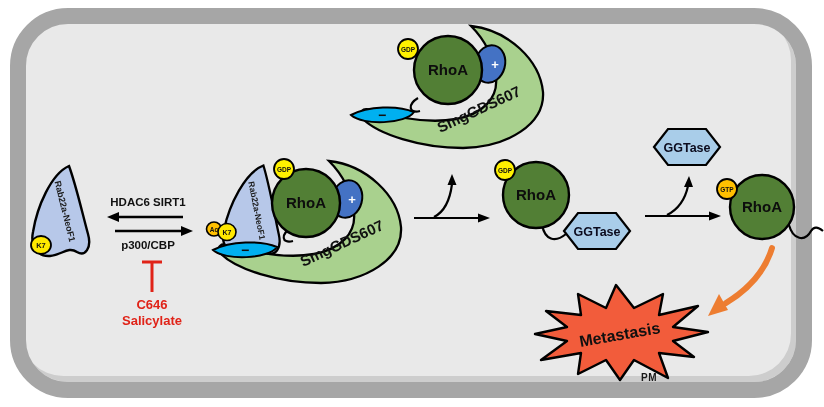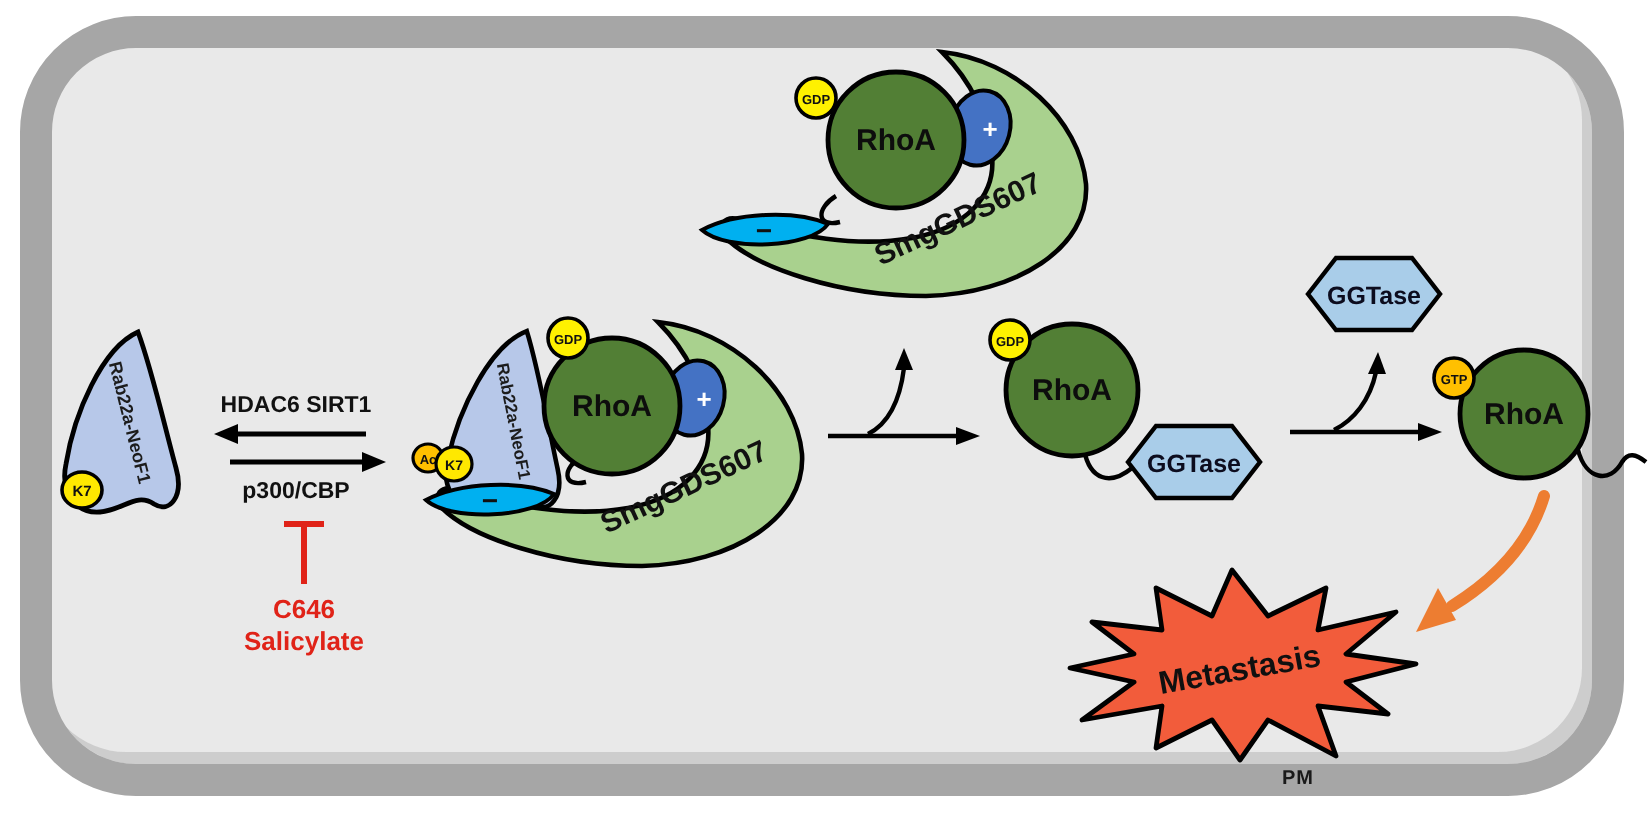--- a/index.html
+++ b/index.html
@@ -3,21 +3,21 @@
 <meta charset="utf-8">
 <style>
   html,body{margin:0;padding:0;background:#fff;}
   #stage{position:relative;width:824px;height:407px;background:#ffffff;
          font-family:"Liberation Sans",sans-serif;overflow:hidden;}
   #membrane{position:absolute;left:10px;top:8px;width:802px;height:390px;
             box-sizing:border-box;border:16px solid #a6a6a6;border-radius:58px;
             background:#e9e9e9;box-shadow:inset -5px -6px 0 rgba(200,200,200,.85);}
   .abs{position:absolute;}
   svg text{font-family:"Liberation Sans",sans-serif;font-weight:bold;}
-  .pm-label{position:absolute;left:641px;top:384px;font-size:10px;font-weight:bold;
+  .pm-label{position:absolute;left:641px;top:372px;font-size:10px;font-weight:bold;
             color:#1a1a1a;letter-spacing:.5px;}
 </style>
 </head>
 <body>
 
 <div id="stage">
 
   <div id="membrane"></div>
 
   <svg class="abs" style="left:25px;top:162px" width="82" height="110" viewBox="0 0 82 110">

